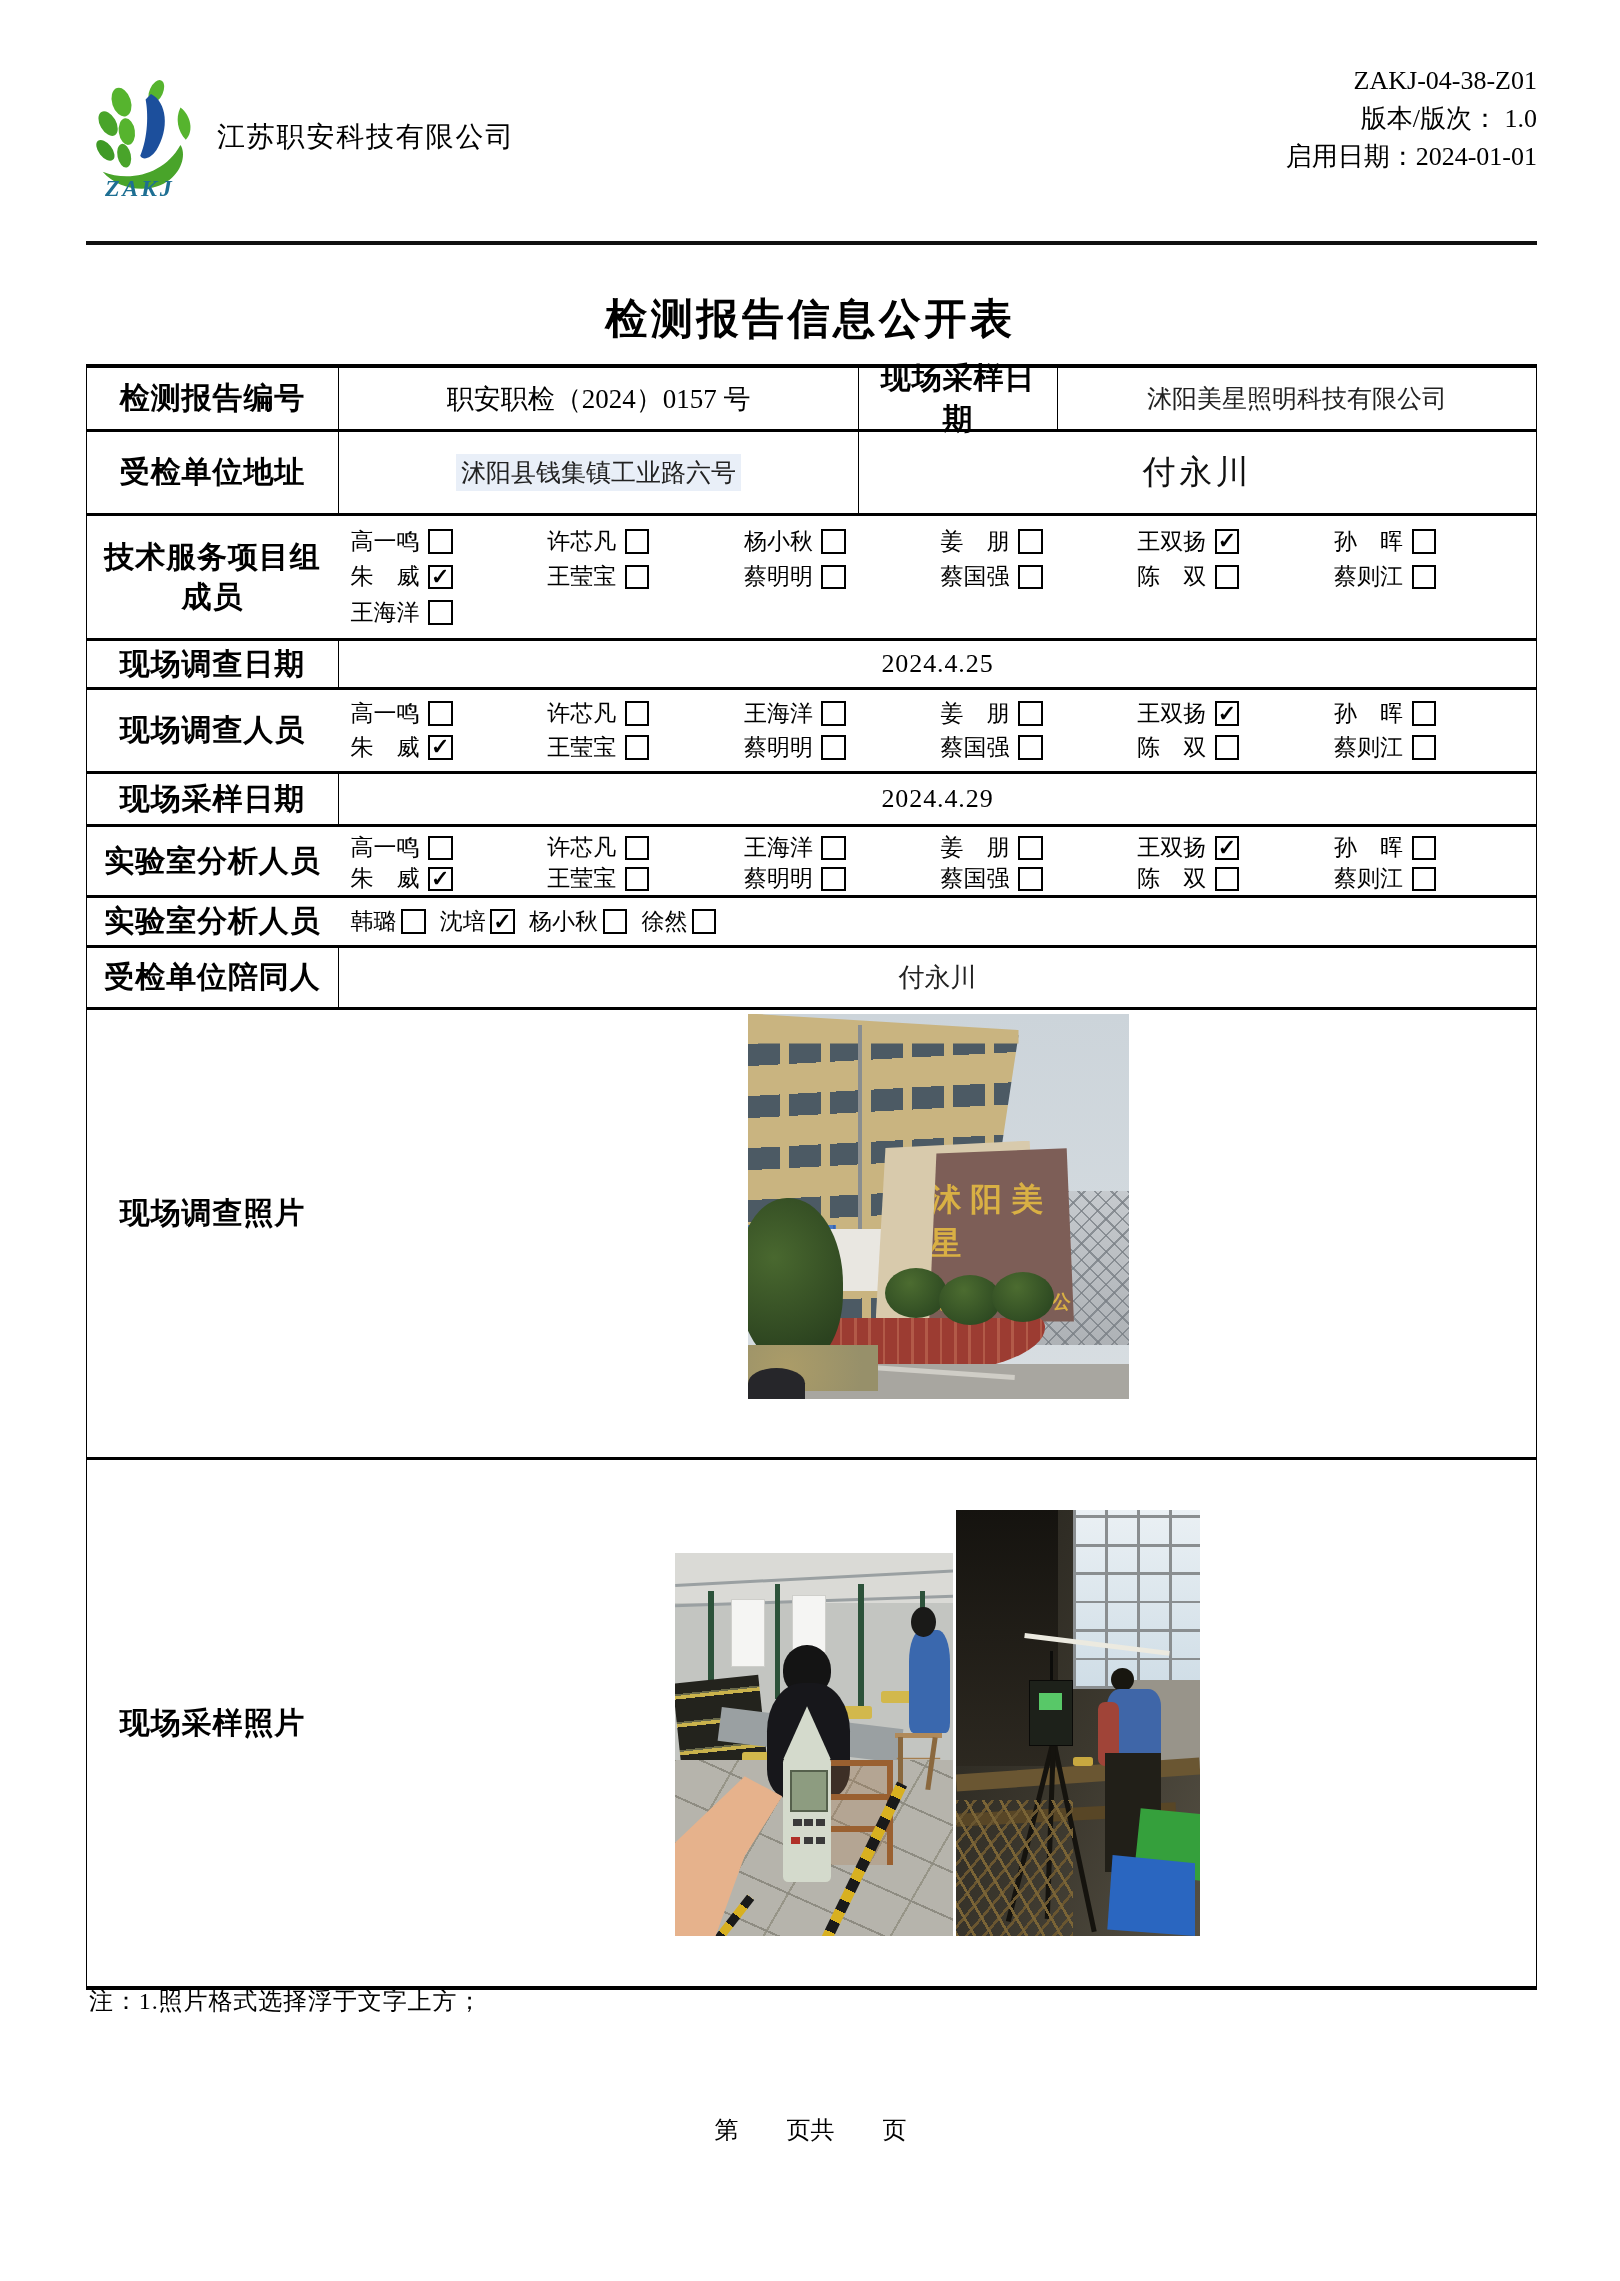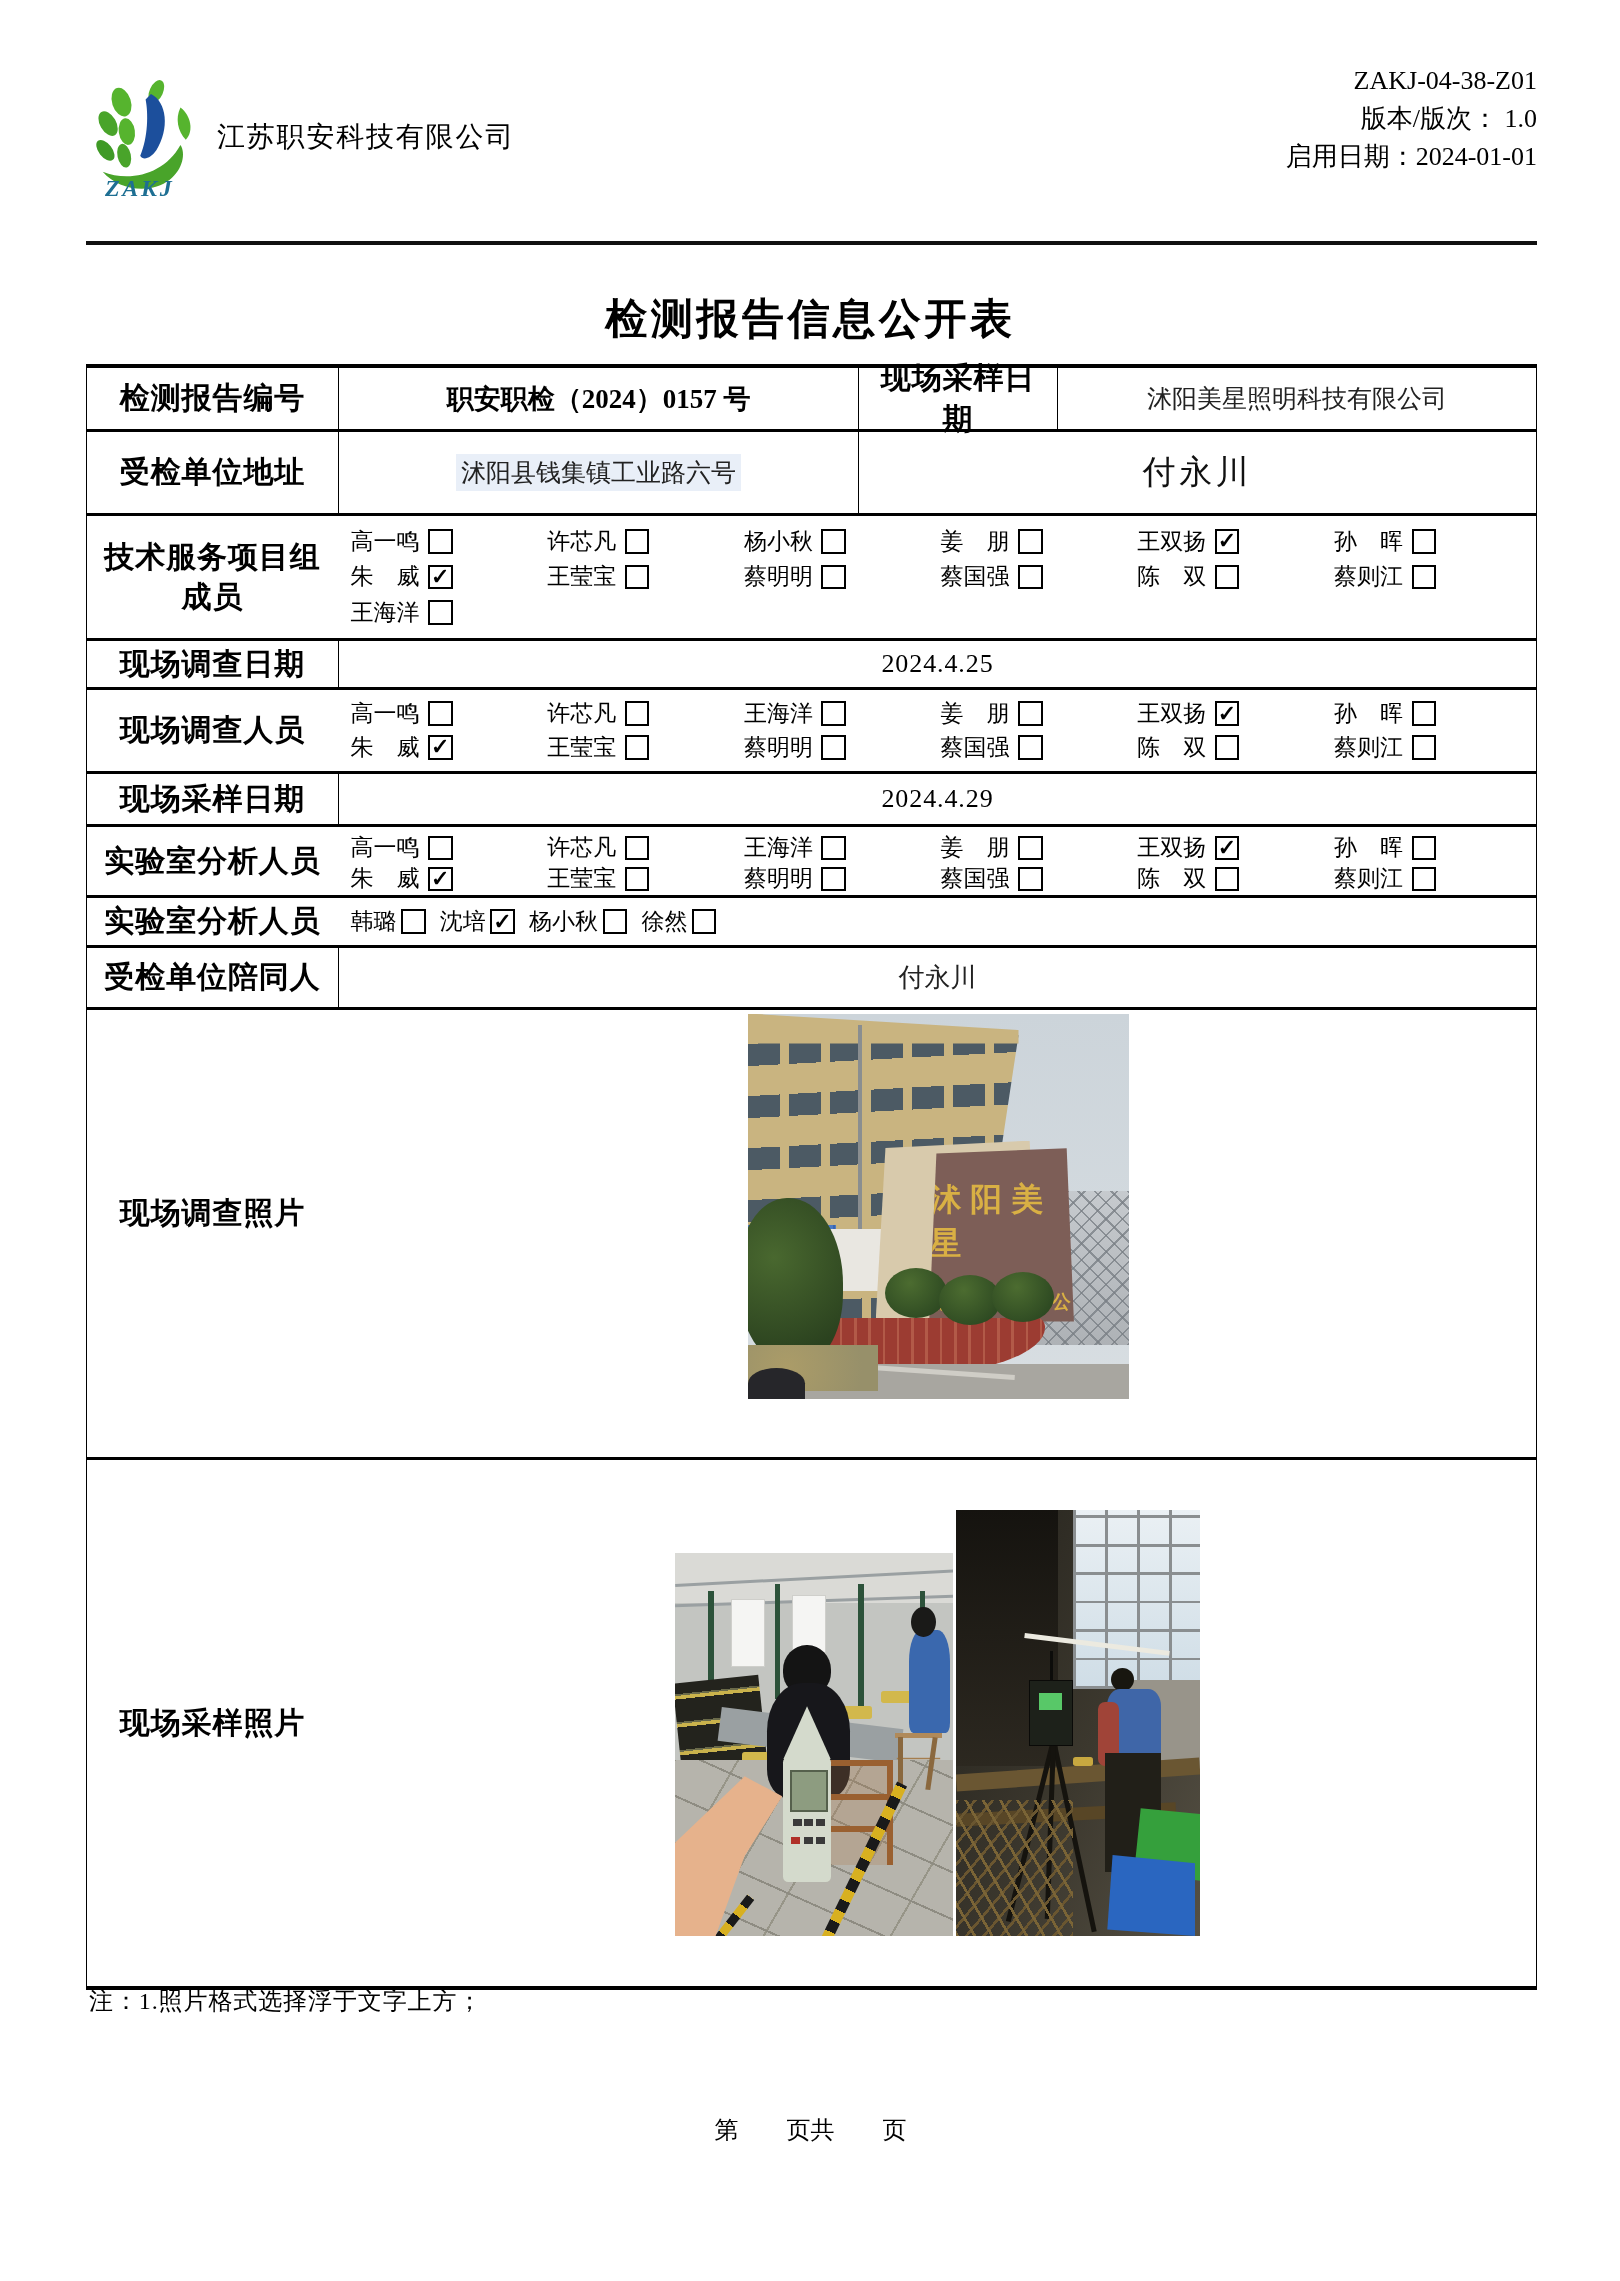--- a/index.html
+++ b/index.html
@@ -25,21 +25,21 @@
   .row + .row{border-top:3.6px solid #000;}
   .cell{box-sizing:border-box;display:flex;align-items:center;justify-content:center;
         text-align:center;padding:0 9px;}
   .cell + .cell{border-left:1.8px solid #000;}
   .lbl{font-weight:bold;font-size:30px;line-height:1.35;letter-spacing:0.9px;}
   .c1{width:251px;flex:0 0 251px;padding:0 16px;}
   .c2{width:520px;flex:0 0 520px;}
   .c3{width:199px;flex:0 0 199px;}
   .c4{flex:1;}
   .full{flex:1;}
-  .bold{font-weight:bold;}
+  .bold{font-weight:normal;}
   .kai{font-size:25px;color:#222;}
   .big-kai{font-size:33px;letter-spacing:3.6px;color:#111;}
   .hl{background:#e9eff8;padding:1.8px 5.3px;}
   .r1{height:61px;} .r2{height:84px;} .r3{height:125px;} .r4{height:49px;}
   .r5{height:84px;} .r6{height:53px;} .r7{height:71px;} .r8{height:50px;}
   .r9{height:62px;} .r10{height:410px;} .r11{height:529px;margin-top:40px;}
 
   
   .names{flex:1;display:grid;grid-template-columns:repeat(6,1fr);align-content:space-evenly;
          padding:5.3px 5.3px 5.3px 12.5px;box-sizing:border-box;}

